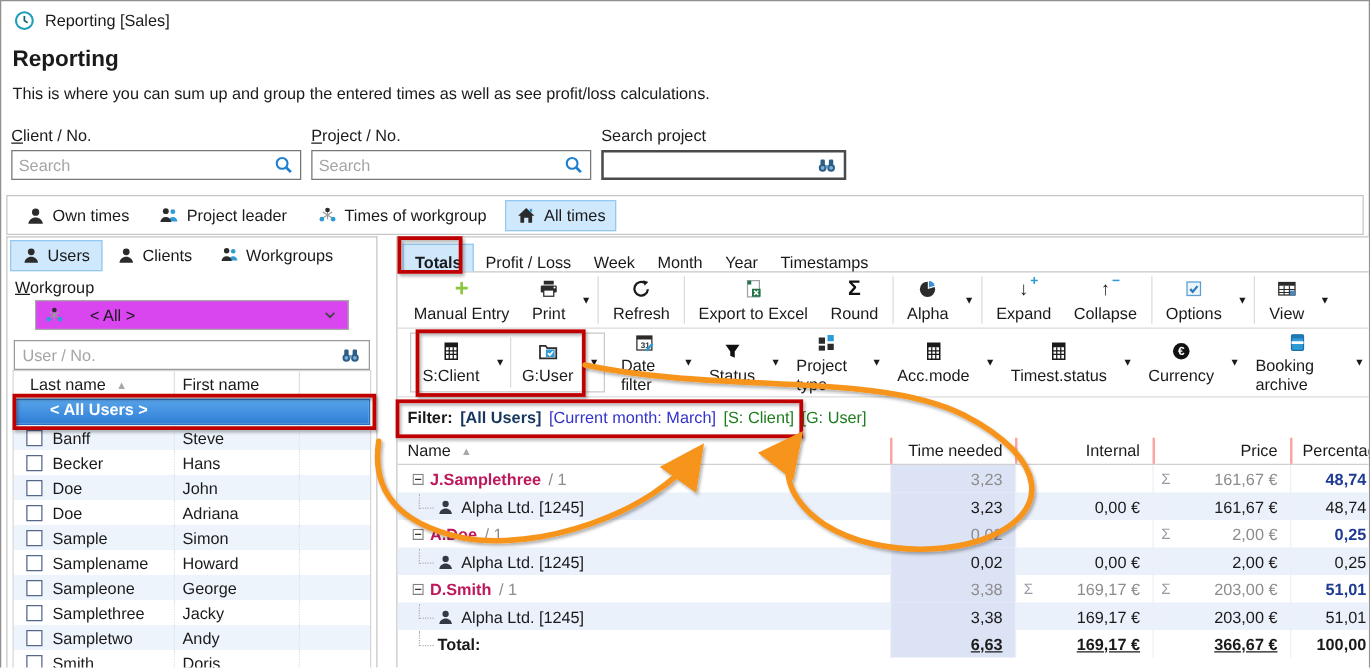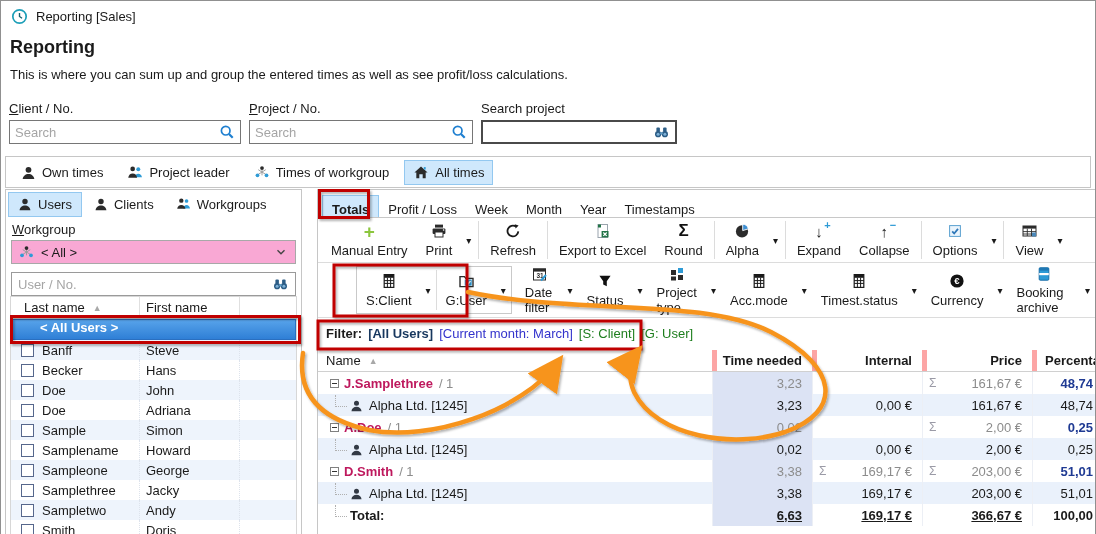--- a/index.html
+++ b/index.html
@@ -30,21 +30,21 @@
   .stab { display:flex; align-items:center; gap:6px; padding:4px 8px; font-size:13px; border:1px solid transparent; }
   .stab.sel { background:#cfe8fc; border:1px solid #93c8f0; }
 
   
   .leftpanel { position:absolute; top:188px; left:4px; width:297px; bottom:0; border:1px solid #c6c6c6; border-bottom:none; background:#fff; }
   .ltabs { height:28px; display:flex; align-items:center; gap:2px; padding:2px 2px; }
   .ltab { display:flex; align-items:center; gap:6px; padding:4px 9px; font-size:13px; border:1px solid transparent; }
   .ltab.sel { background:#cfe8fc; border:1px solid #93c8f0; font-weight:normal; }
   .wglabel { font-size:13px; margin:4px 6px 3px; }
   .wglabel u { text-decoration:underline; }
-  .wgdrop { margin:0 5px; height:24px; border:1px solid #a8a8a8; background:#f9a8d4; display:flex; align-items:center; gap:7px; padding:0 7px; font-size:13px; }
+  .wgdrop { margin:0 22px; height:24px; border:1px solid #a8a8a8; background:#d946ef; display:flex; align-items:center; gap:21px; padding:0 7px; font-size:13px; }
   .wgdrop .chev { margin-left:auto; }
   .usearch { margin:8px 5px 6px; height:24px; border:1px solid #9a9a9a; display:flex; align-items:center; padding:0 6px; }
   .usearch .ph { color:#a5a5a5; font-size:13px; flex:1; }
   .ulist { position:absolute; top:106px; left:4px; right:4px; bottom:0; border:1px solid #d7d7d7; border-bottom:none; overflow:hidden; }
   .lheader { display:flex; height:22px; align-items:center; font-size:13px; border-bottom:1px solid #d4d4d4; }
   .lh1 { flex:0 0 128px; padding-left:13px; display:flex; align-items:center; gap:8px; }
   .lh2 { flex:0 0 100px; padding-left:6px; border-left:1px solid #e0e0e0; height:100%; display:flex; align-items:center; }
   .lh3 { flex:1; border-left:1px solid #e0e0e0; height:100%; }
   .sortasc { color:#a8a8a8; font-size:9px; }
   .allusers { height:21px; background:linear-gradient(#57a3ea,#2f7fd6); color:#fff; font-weight:bold; font-size:13px; display:flex; padding-left:28px; border:1px solid #2a6fc0; }
@@ -66,38 +66,38 @@
   .tgroup { display:flex; align-items:center; height:100%; }
   .tbtn { display:flex; flex-direction:column; align-items:center; justify-content:center; gap:3px; padding:3px 9px; font-size:13px; cursor:default; }
   .ticon { height:17px; display:flex; align-items:center; justify-content:center; }
   .tdrop { font-size:10px; color:#1a1a1a; padding:0 5px; align-self:center; }
   .tsep { width:1px; background:#dcdcdc; height:38px; margin:0 2px; }
   .glyphicon { font-weight:bold; }
   .g-plus { color:#8cc63e; font-size:19px; line-height:15px; }
   .g-sigma { color:#111; font-size:17px; }
   .g-updown { font-size:15px; color:#222; position:relative; }
   .g-updown .mini { position:absolute; top:-4px; right:-8px; font-size:11px; font-weight:bold; color:#2e9bd6; }
-  .sgwrap { display:flex; align-items:center; height:48px; border:1px solid #c9c9c9; background:#fff; margin-right:4px;margin-left:28px; }
+  .sgwrap { display:flex; align-items:center; height:48px; border:1px solid #c9c9c9; background:#fff; margin-right:4px; }
   .sgsep { width:1px; background:#dcdcdc; height:40px; }
 
   .filterbar { height:30px; display:flex; align-items:center; gap:6px; padding-left:8px; font-size:13px;text-align:right; }
   .filterbar .fl { font-weight:bold; }
   .tok-users { color:#17375e; font-weight:bold; }
   .tok-month { color:#3333cc; }
   .tok-green { color:#1e7e1e; }
 
   
   .rtable { position:absolute; top:160px; left:0; right:0; bottom:0; overflow:hidden; font-size:13px; }
   .trow, .thead { display:flex; height:22px; align-items:center; }
   .thead { border-bottom:1px solid #d0d0d0; }
   .c-name { flex:0 0 394px; height:100%; display:flex; align-items:center; padding-left:8px; position:relative; }
   .c-num { flex:0 0 100px; height:100%; display:flex; align-items:center; justify-content:flex-end; padding-right:10px; position:relative; border-left:1px solid #eceff5; }
   .c-int, .c-price { flex-basis:110px; }
   .c-pct { flex:0 0 71px; height:100%; display:flex; align-items:center; justify-content:flex-end; padding-right:10px; border-left:1px solid #eceff5; }
-  .thead .c-num, .thead .c-pct { border-left:5px solid #fca5a5; font-weight:bold; }
+  .thead .c-num, .thead .c-pct { border-left:2px solid #fca5a5; font-weight:normal; }
   .thead .c-pct { justify-content:flex-start; padding-left:8px; white-space:nowrap; overflow:visible; }
   .trow.stripe { background:#eaf1fb; }
   .cell-time { background:#dce3f4; }
   .sig { position:absolute; left:6px; color:#9a9aa6; font-size:12px; }
   .gname { font-weight:bold; color:#be185d; }
   .gsuffix { color:#8c8c8c; margin-left:6px; }
   .gray { color:#8c8c8c; }
   .pctbold { font-weight:bold; color:#1f3a93; }
   .totname { font-weight:bold; }
   .totval { font-weight:bold; text-decoration:underline; }

